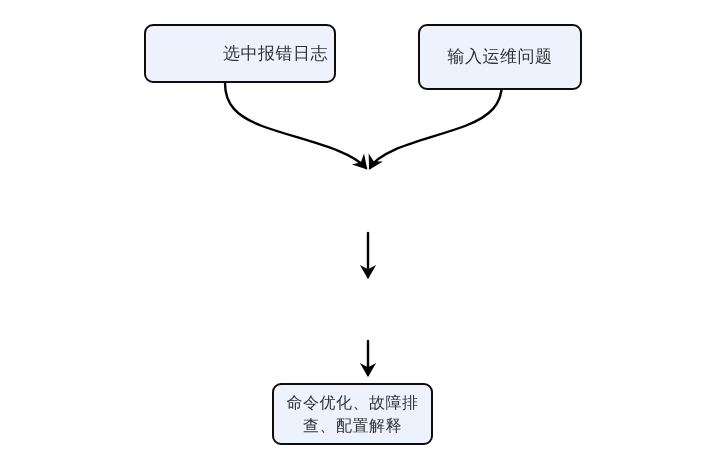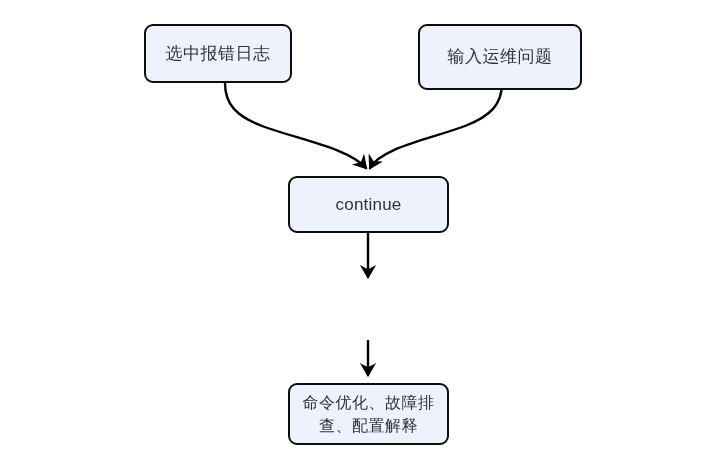--- a/index.html
+++ b/index.html
@@ -46,25 +46,25 @@
     white-space: pre-line;
   }
   .node-label {
     display: block;
     padding: 0 6px;
     white-space: pre-line;
   }
   .node-en .node-label {
     letter-spacing: 0.2px;
   }
-  #node-select-log   { left: 144px; top: 24px;  width: 148px; height: 59px; }
+  #node-select-log   { left: 144px; top: 24px;  width: 192px; height: 59px; justify-content: flex-end; }
   #node-input-ops    { left: 418px; top: 24px;  width: 164px; height: 66px; }
   #node-continue     { left: 288px; top: 176px; width: 161px; height: 57px; }
   #node-solution     { left: 288px; top: 285px; width: 161px; height: 56px; }
-  #node-outcomes     { left: 288px; top: 383px; width: 161px; height: 62px; font-size: 16px; line-height: 23px; }
+  #node-outcomes     { left: 272px; top: 383px; width: 161px; height: 62px; font-size: 16px; line-height: 23px; }
 </style>
 </head>
 <body>
 
 <div id="canvas">
 
   <svg class="edge-layer" viewBox="0 0 719 460" width="719" height="460" xmlns="http://www.w3.org/2000/svg">
     <defs>
       <marker id="arrowhead" markerWidth="9" markerHeight="9" refX="5.6" refY="4" orient="auto" markerUnits="strokeWidth">
         <path d="M 0.6 0.6 L 6.4 4 L 0.6 7.4 L 2.4 4 Z" fill="#000000"></path>
@@ -81,23 +81,20 @@
   </svg>
 
   <div class="node" id="node-select-log">
     <span class="node-label">选中报错日志</span>
   </div>
 
   <div class="node" id="node-input-ops">
     <span class="node-label">输入运维问题</span>
   </div>
 
-  <div class="node node-en" id="node-continue">
-    <span class="node-label">continue</span>
-  </div>
 
 
   <div class="node" id="node-outcomes">
     <span class="node-label">命令优化、故障排
 查、配置解释</span>
   </div>
 
 </div>
 
 </body></html>

